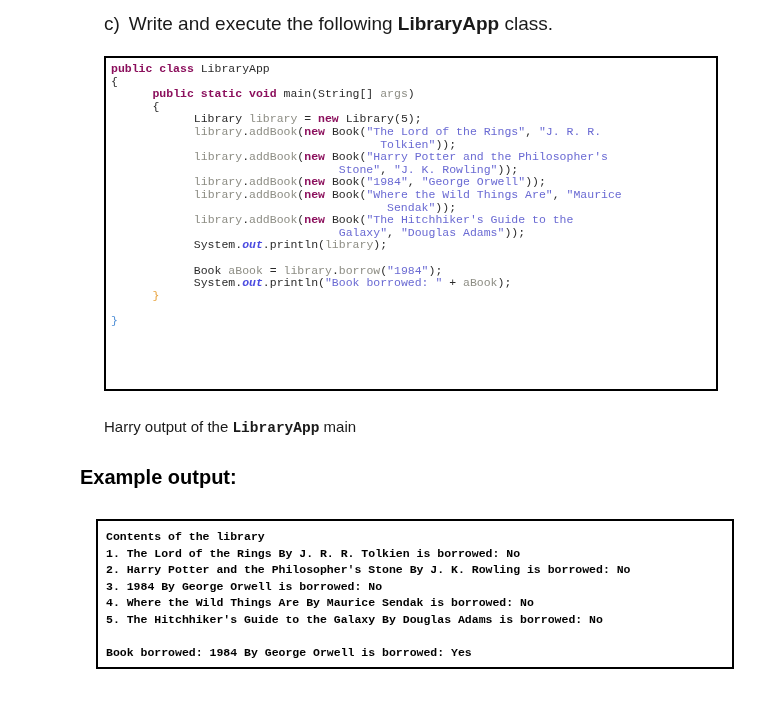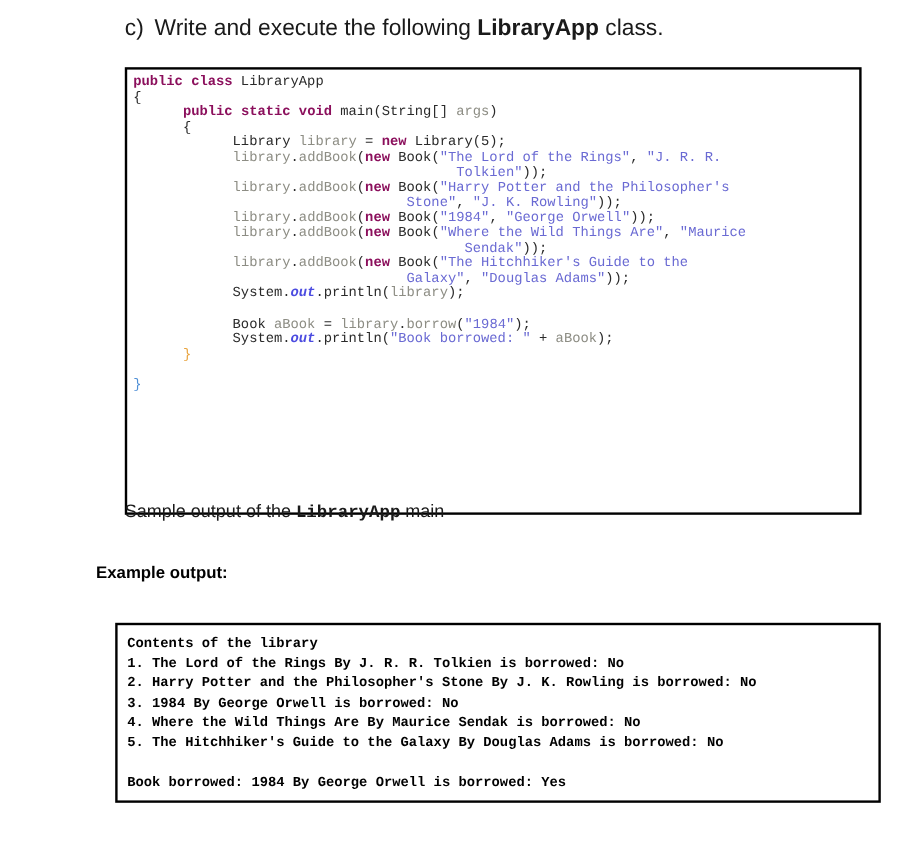--- a/index.html
+++ b/index.html
@@ -28,21 +28,21 @@
   }
   #question-line .marker { margin-right: 9px; }
   #question-line .strong { font-weight: bold; }
 
   
   #code-box {
     position: absolute;
     left: 104px;
     top: 56px;
     width: 614px;
-    height: 373px;
+    height: 335px;
     border: 2px solid #000000;
     background: #ffffff;
     box-sizing: border-box;
     overflow: hidden;
   }
   #code-listing {
     position: absolute;
     left: 5px;
     top: 5px;
     margin: 0;
@@ -75,21 +75,21 @@
     font-family: "Liberation Mono", "DejaVu Sans Mono", monospace;
     font-weight: bold;
     font-size: 14.5px;
   }
 
   
   #example-output-heading {
     position: absolute;
     left: 80px;
     top: 467px;
-    font-size: 14px;
+    font-size: 20px;
     font-weight: bold;
     line-height: 20px;
     color: #000000;
     white-space: pre;
     text-align: right;
   }
 
   
   #output-box {
     position: absolute;
@@ -137,21 +137,21 @@
 <span class="pln">                                 </span><span class="str">Galaxy"</span><span class="pln">, </span><span class="str">"Douglas Adams"</span><span class="pln">));</span>
 <span class="pln">            System.</span><span class="fld">out</span><span class="pln">.println(</span><span class="id">library</span><span class="pln">);</span>
 <span class="pln"></span>
 <span class="pln">            Book </span><span class="id">aBook</span><span class="pln"> = </span><span class="id">library</span><span class="pln">.</span><span class="id">borrow</span><span class="pln">(</span><span class="str">"1984"</span><span class="pln">);</span>
 <span class="pln">            System.</span><span class="fld">out</span><span class="pln">.println(</span><span class="str">"Book borrowed: "</span><span class="pln"> + </span><span class="id">aBook</span><span class="pln">);</span>
 <span class="pln">      </span><span class="br1">}</span>
 <span class="pln"></span>
 <span class="br2">}</span></pre>
 </div>
 
-<div id="sample-output-caption"><span>Sample output of the </span><span class="mono-bold">LibraryApp</span><span> main</span></div>
+<div id="sample-output-caption"><span>Harry output of the </span><span class="mono-bold">LibraryApp</span><span> main</span></div>
 
 <div id="example-output-heading">Example output:</div>
 
 <div id="output-box">
   <pre id="output-listing">Contents of the library
 1. The Lord of the Rings By J. R. R. Tolkien is borrowed: No
 2. Harry Potter and the Philosopher's Stone By J. K. Rowling is borrowed: No
 3. 1984 By George Orwell is borrowed: No
 4. Where the Wild Things Are By Maurice Sendak is borrowed: No
 5. The Hitchhiker's Guide to the Galaxy By Douglas Adams is borrowed: No

